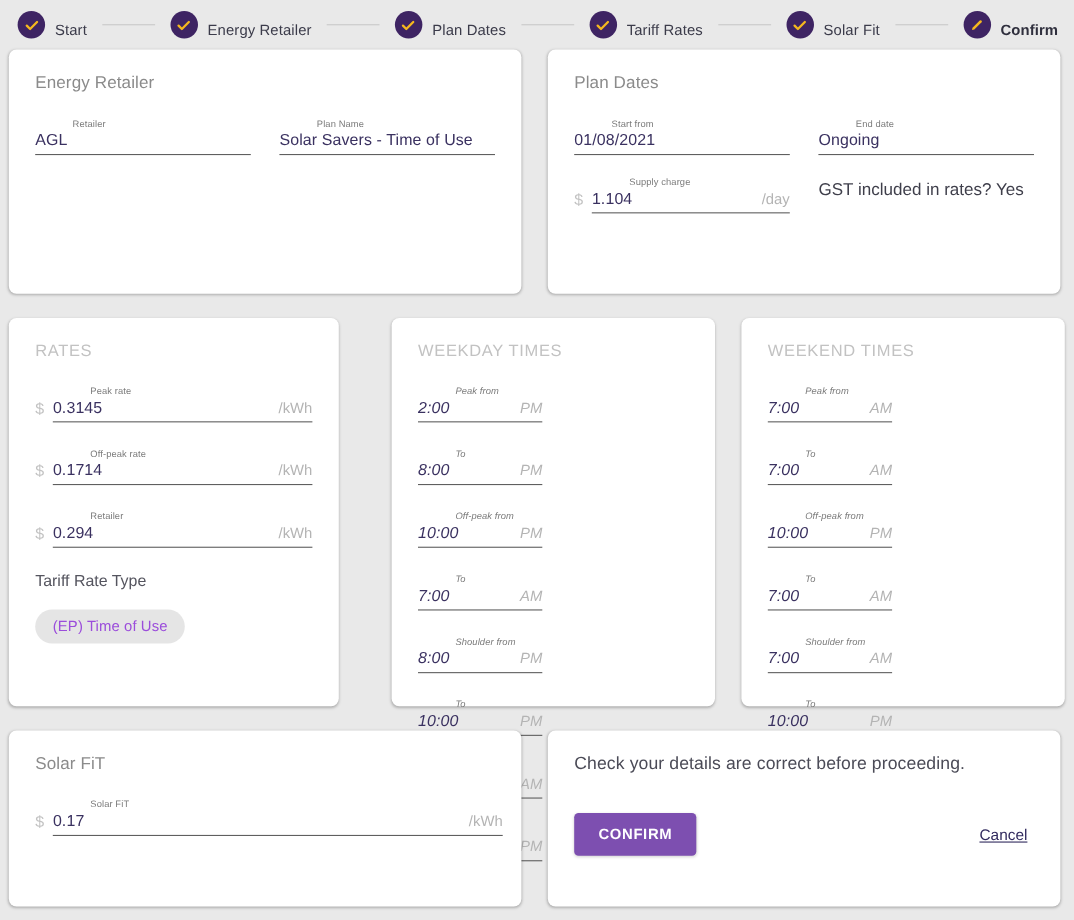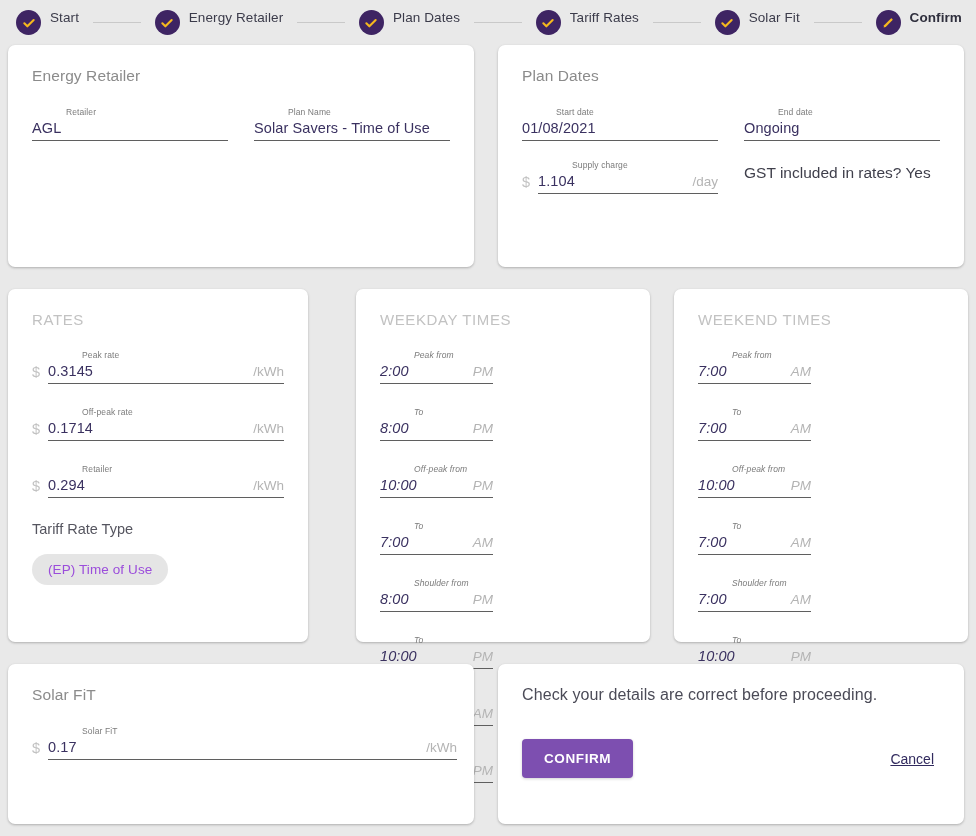--- a/index.html
+++ b/index.html
@@ -15,21 +15,21 @@
   
   .stepper {
     height: 45px;
     display: flex;
     align-items: center;
     padding: 0 14px 0 16px;
     background: #e9e9e9;
   }
   .step {
     display: flex;
-    align-items: flex-start;
+    align-items: flex-end;
     gap: 9px;
     flex: 0 0 auto;
   }
   .step-badge {
     width: 25px;
     height: 25px;
     border-radius: 50%;
     background: #3e2463;
     display: flex;
     align-items: center;
@@ -279,21 +279,21 @@
             <span class="field-value">Solar Savers - Time of Use</span>
           </div>
         </div>
       </div>
     </div>
 
     <div class="card card-plan">
       <div class="card-title">Plan Dates</div>
       <div class="fields">
         <div class="field">
-          <div class="field-label">Start date</div>
+          <div class="field-label">Start from</div>
           <div class="field-line">
             <span class="field-value">01/08/2021</span>
           </div>
         </div>
         <div class="field">
           <div class="field-label">End date</div>
           <div class="field-line">
             <span class="field-value">Ongoing</span>
           </div>
         </div>

